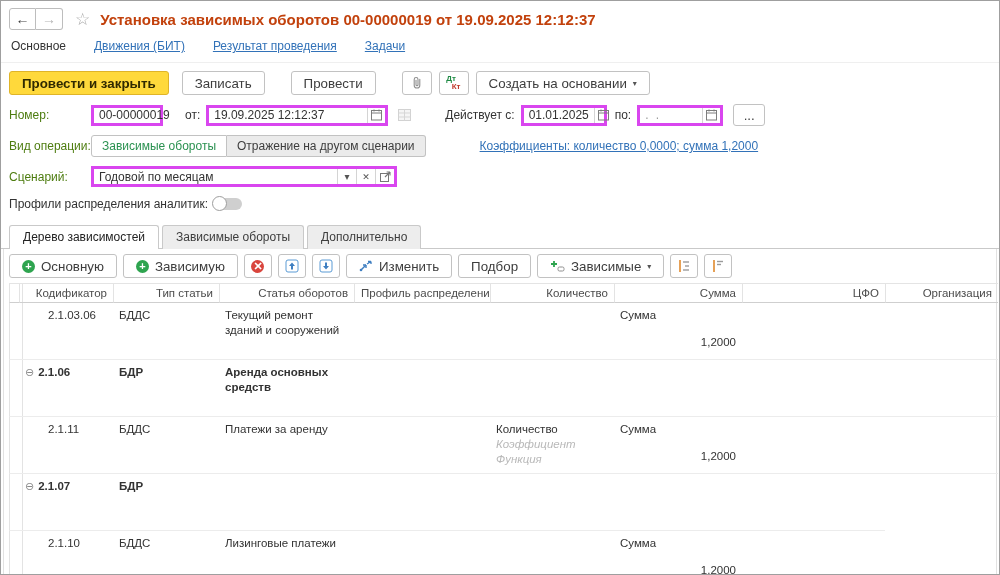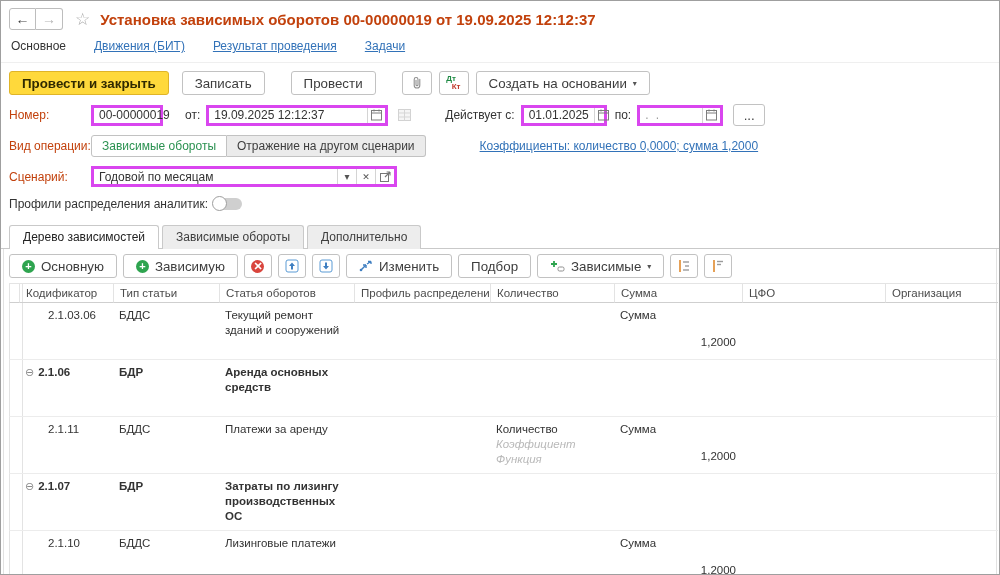--- a/index.html
+++ b/index.html
@@ -30,21 +30,21 @@
          color:#3d3d3d; white-space:nowrap; cursor:pointer; }
   .btn-primary { background:#ffd93b; border-color:#dfb428; font-weight:bold; color:#302a00; margin-right:6px; }
   .btn-icon { width:30px; padding:0; }
   .caret { font-size:8px; margin-left:6px; color:#555; }
   .dtkt { display:flex; flex-direction:column; line-height:8px; font-size:8px; font-weight:bold; }
   .dtkt .dt { color:#1f8a44; margin-right:5px; }
   .dtkt .kt { color:#c0392b; margin-left:5px; }
 
   
   .frow { display:flex; align-items:center; padding:3px 8px; }
-  .flabel { width:82px; flex:none; color:#c2410c; }
+  .flabel { width:82px; flex:none; color:#4d7c0f; }
   .fieldbox { height:21px; border:3px solid #d946ef; background:#fff; display:inline-flex;
               align-items:center; padding:0 5px; }
   .fieldbox .val { white-space:nowrap; }
   .in-btn { height:100%; display:flex; align-items:center; padding:0 3px; border-left:1px solid #d4d4d4;
             margin-left:5px; margin-right:-5px; cursor:pointer; }
   .mini-ic { display:inline-flex; }
   .after-ic { margin-left:10px; opacity:.75; }
   .inline-label { margin:0 6px 0 22px; }
   .inline-label2 { margin:0 6px 0 8px; }
   .empty-date { color:#9a9a9a; letter-spacing:2px; }
@@ -82,21 +82,21 @@
                justify-content:center; color:#fff; font-size:11px; font-weight:bold; line-height:1; }
   .ic-green { background:#2ea44f; }
   .ic-red { background:#d9453d; }
   .ic-lbl { margin-left:6px; }
 
   
   .grid { display:grid; grid-template-columns:10px 94px 106px 135px 136px 124px 128px 143px 1fr;
           margin-left:5px; width:989px; }
   .th { font-size:11.5px; color:#4c4c4c; padding:3px 6px; border-bottom:1px solid #cfcfcf;
         border-top:1px solid #e4e4e4; white-space:nowrap; overflow:hidden; }
-  .th + .th { border-left:1px solid #e3e3e3; }
+  .th + .th { border-left:1px solid #e3e3e3;text-align:right; }
   .gutter { border-left:1px solid #e3e3e3; border-right:1px solid #e3e3e3; }
   .row { display:grid; grid-template-columns:10px 94px 106px 135px 136px 124px 128px 143px 1fr;
          margin-left:5px; width:989px; height:57px; cursor:default; }
   .td { padding:5px 6px; font-size:11.5px; border-bottom:1px solid #ececec; line-height:15px;
         overflow:hidden; }
   .row.bold .td { font-weight:bold; }
   .code-cell { white-space:nowrap; }
   .child .code-cell { padding-left:29px; }
   .expander { color:#8a8a8a; font-weight:normal; font-size:11px; margin-right:4px; cursor:pointer; }
   .qty-l1 { color:#333; }
@@ -380,21 +380,20 @@
       <div class="td"></div>
       <div class="td"></div>
     </div>
 
     <div class="row bold">
       <div class="td gutter"></div>
       <div class="td code-cell">
         <span class="expander">⊖</span><span>2.1.07</span>
       </div>
       <div class="td">БДР</div>
-      <div class="td">Затраты по лизингу производственных ОС</div>
       <div class="td"></div>
       <div class="td"></div>
       <div class="td"></div>
       <div class="td"></div>
       <div class="td"></div>
     </div>
 
     <div class="row child">
       <div class="td gutter"></div>
       <div class="td code-cell">2.1.10</div>

